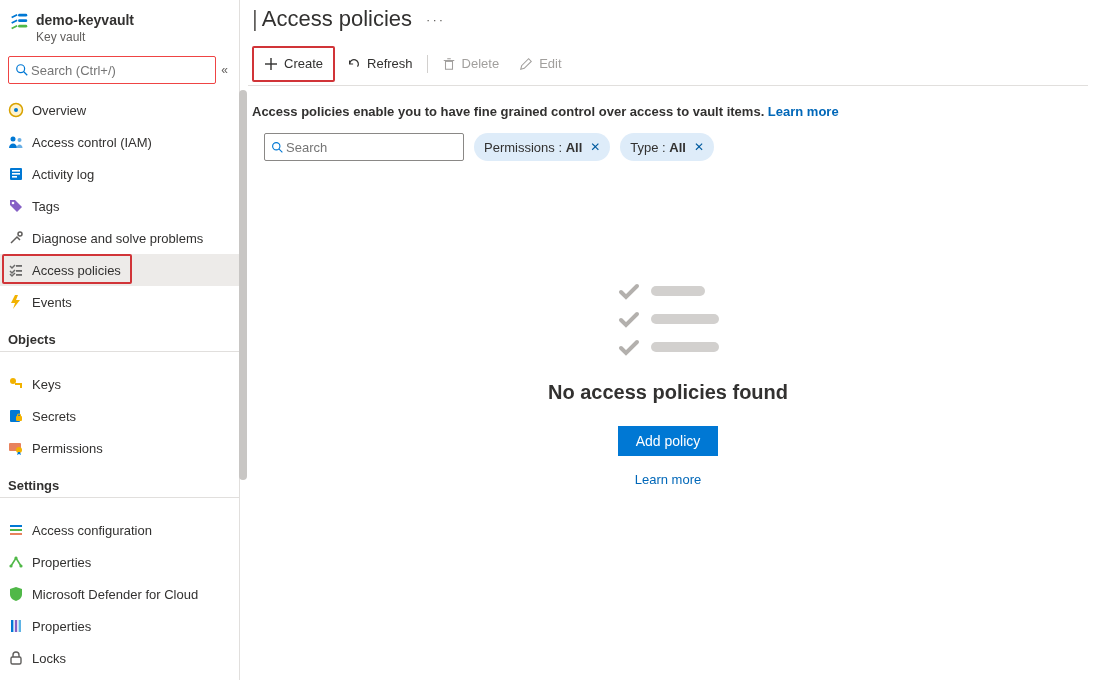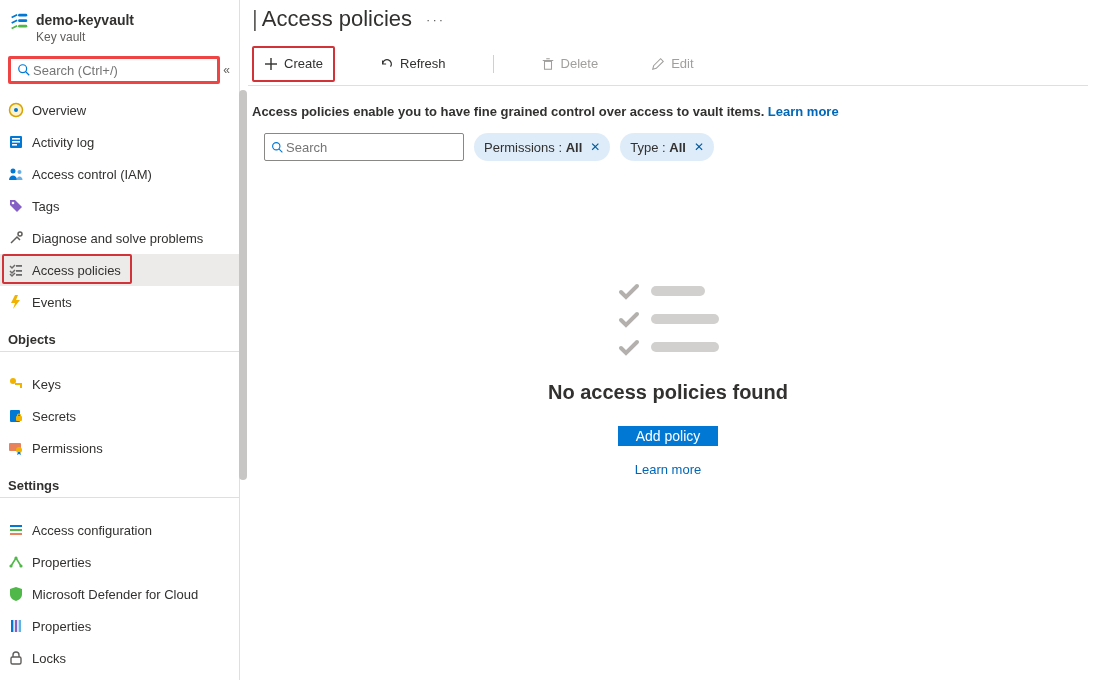--- a/index.html
+++ b/index.html
@@ -39,21 +39,21 @@
   .kv-icon { width: 28px; text-align: center; }
   .kv-title { font-weight: 600; font-size: 14px; }
   .kv-sub { color: #605e5c; font-size: 12px; margin-top: 2px; }
 
   .search-row {
     display: flex; align-items: center;
     padding: 6px 6px 10px 8px;
   }
   .search-box {
     display: flex; align-items: center;
-    border: 3px solid #ef4444;
+    border: 1px solid #ef4444;
     height: 28px; flex: 1;
     border-radius: 2px;
     padding: 0 6px;
   }
   .search-box input {
     border: none; outline: none; font-size: 13px;
     flex: 1; background: transparent;
   }
   .collapse-chevrons {
     width: 24px; text-align: center; color: #605e5c;
@@ -98,21 +98,20 @@
   .page-title {
     font-size: 22px; font-weight: 400;
   }
   .dots { margin-left: 14px; color: #605e5c; letter-spacing: 2px; cursor: pointer; }
 
   .toolbar {
     display: flex; align-items: center;
     height: 44px;
     border-bottom: 1px solid #e1dfdd;
     padding-left: 4px;
-    gap: 33px;
   }
   .tb-btn {
     display: flex; align-items: center; gap: 6px;
     padding: 6px 10px; height: 32px;
     color: #323130; cursor: pointer;
   }
   .tb-btn.disabled { color: #a19f9d; cursor: default; }
   .tb-sep { width: 1px; height: 18px; background: #d2d0ce; margin: 0 4px; }
   .tb-create-wrap { border: 2px solid #d13438; margin-right: 2px; }
 
@@ -139,21 +138,21 @@
 
   .empty {
     text-align: center;
     margin-top: 110px;
   }
   .empty h2 { font-size: 20px; font-weight: 600; margin: 18px 0 22px; }
   .empty p { color: #605e5c; margin: 0 0 14px; }
   .btn-primary {
     display: inline-block;
     background: #0078d4; color: #fff;
-    border: none; height: 20px; padding: 0 18px;
+    border: none; height: 30px; padding: 0 18px;
     font-size: 14px; cursor: pointer;
   }
   .learn-below { display: block; margin-top: 16px; color: #0067b8; text-decoration: none; }
 
   .empty-illus { display: inline-block; }
   .check-row { display: flex; align-items: center; gap: 10px; margin: 4px 0; }
   .check-row .bar { height: 10px; border-radius: 5px; background: #d2d0ce; }
 
   svg { display: block; }
 </style>
@@ -201,38 +200,38 @@
           <svg width="16" height="16" viewBox="0 0 16 16">
               <circle cx="8" cy="8" r="6.5" stroke="#d8a200" stroke-width="1.5" fill="#fff3cc"></circle>
               <circle cx="8" cy="8" r="2" fill="#0078d4"></circle>
             </svg>
         </span>
         <span>Overview</span>
       </div>
       <div class="nav-item">
         <span class="ico">
           <svg width="16" height="16" viewBox="0 0 16 16">
+              <circle cx="5" cy="5" r="2.5" fill="#0078d4"></circle>
+              <path d="M1 14c0-3 2-4.5 4-4.5s4 1.5 4 4.5" fill="#0078d4"></path>
+              <circle cx="11.5" cy="6" r="2" fill="#69afe5"></circle>
+              <path d="M8.5 14c0-2.4 1.5-3.6 3-3.6s3 1.2 3 3.6" fill="#69afe5"></path>
+            </svg>
+        </span>
+        <span>Access control (IAM)</span>
+      </div>
+      <div class="nav-item">
+        <span class="ico">
+          <svg width="16" height="16" viewBox="0 0 16 16">
               <rect x="2" y="2" width="12" height="12" rx="1" fill="#0078d4"></rect>
               <rect x="4" y="4" width="8" height="1.6" fill="#fff"></rect>
               <rect x="4" y="7" width="8" height="1.6" fill="#fff"></rect>
               <rect x="4" y="10" width="5" height="1.6" fill="#fff"></rect>
             </svg>
         </span>
         <span>Activity log</span>
-      </div>
-      <div class="nav-item">
-        <span class="ico">
-          <svg width="16" height="16" viewBox="0 0 16 16">
-              <circle cx="5" cy="5" r="2.5" fill="#0078d4"></circle>
-              <path d="M1 14c0-3 2-4.5 4-4.5s4 1.5 4 4.5" fill="#0078d4"></path>
-              <circle cx="11.5" cy="6" r="2" fill="#69afe5"></circle>
-              <path d="M8.5 14c0-2.4 1.5-3.6 3-3.6s3 1.2 3 3.6" fill="#69afe5"></path>
-            </svg>
-        </span>
-        <span>Access control (IAM)</span>
       </div>
       <div class="nav-item">
         <span class="ico">
           <svg width="16" height="16" viewBox="0 0 16 16">
               <path d="M2 2h5l7 7-5 5-7-7z" fill="#8661c5"></path>
               <circle cx="5" cy="5" r="1.3" fill="#fff"></circle>
             </svg>
         </span>
         <span>Tags</span>
       </div>

